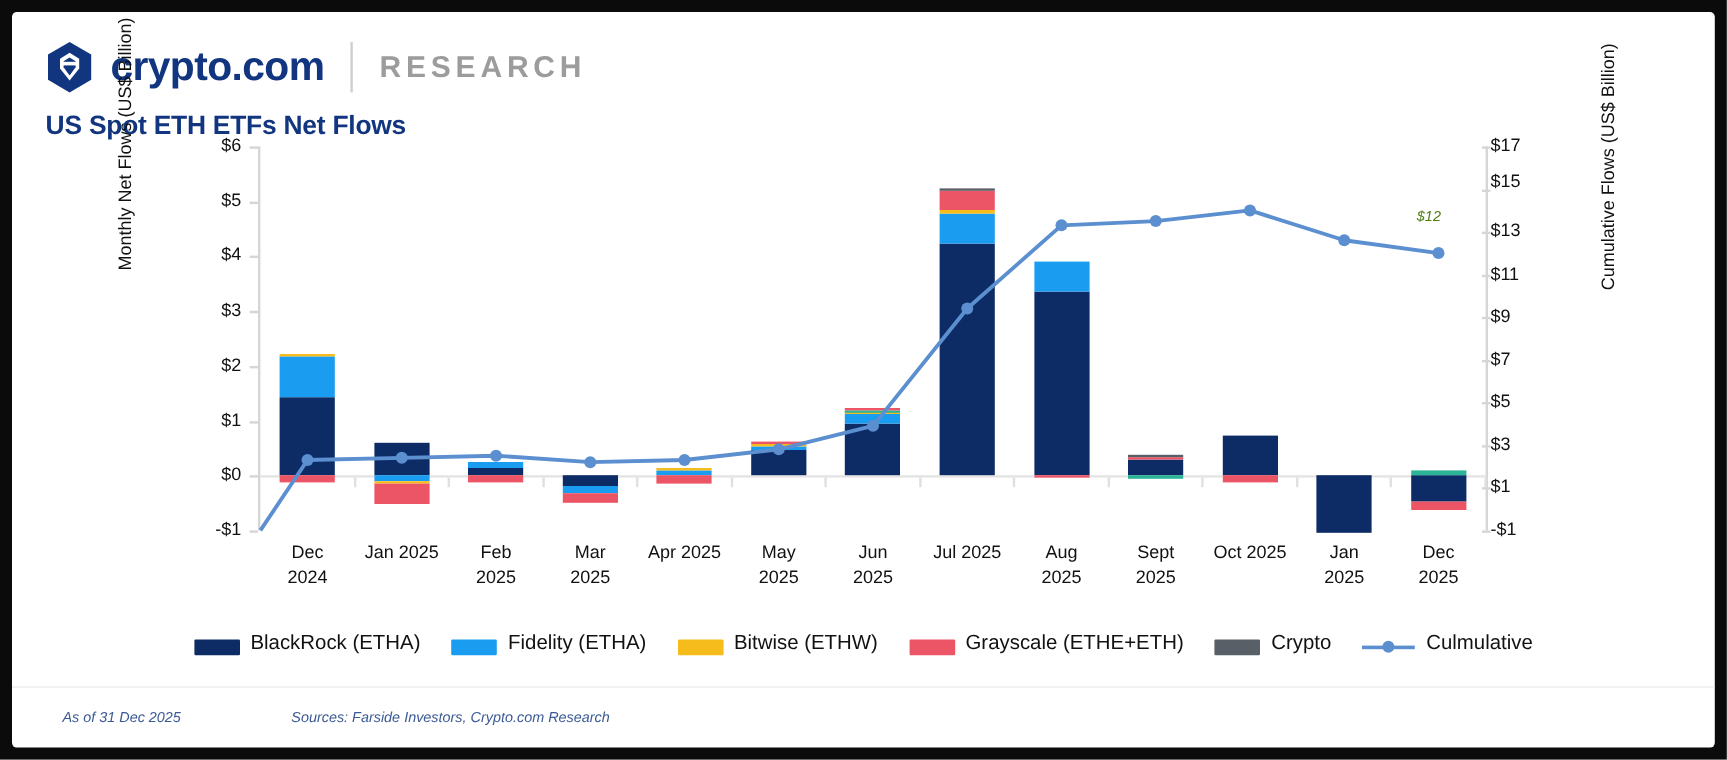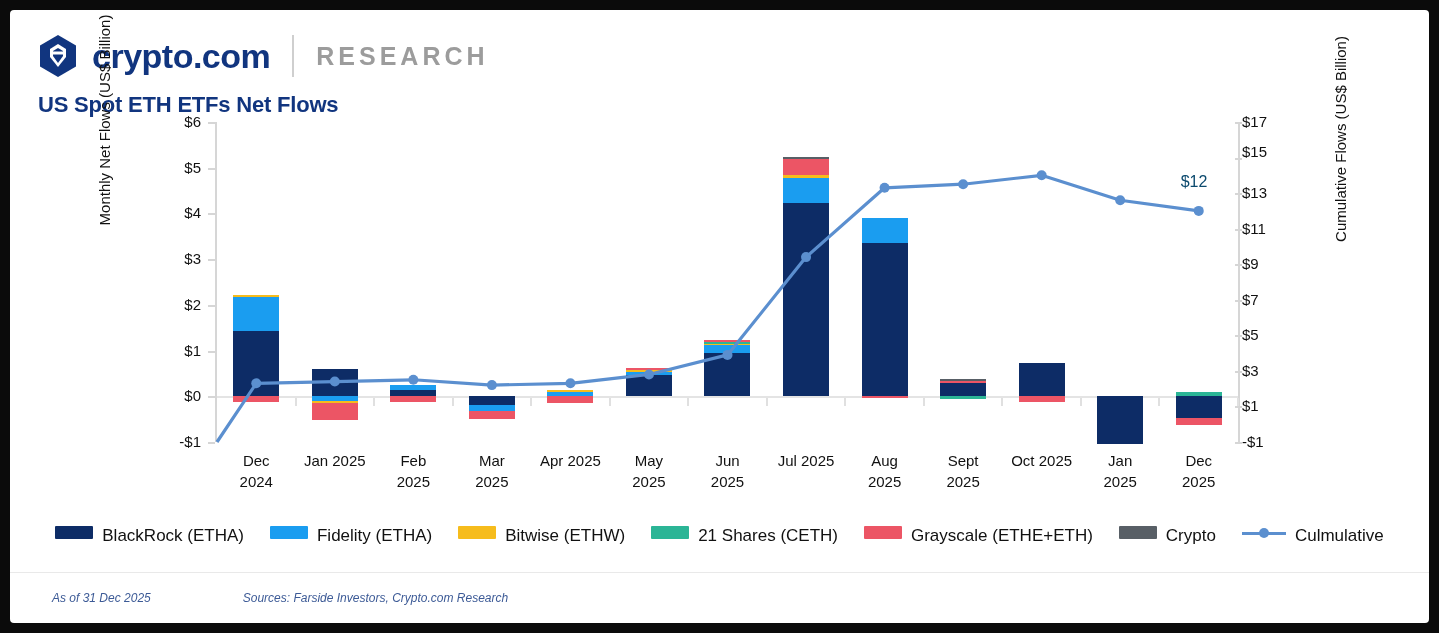--- a/index.html
+++ b/index.html
@@ -52,25 +52,25 @@
 
   .panel{position:absolute;left:207px;top:0;width:1021px;height:320px;}
   .zeroline{position:absolute;left:0;width:100%;height:2px;background:#e4e4e4;}
 
   .bargroup{position:absolute;top:0;height:320px;}
   .bar-seg{position:absolute;left:50%;transform:translateX(-50%);}
 
   .xcat{position:absolute;top:328px;height:60px;text-align:center;font-size:15px;color:#111;line-height:21px;}
 
   .line-svg{position:absolute;left:207px;top:0;width:1021px;height:320px;overflow:visible;}
-  .dlabel{position:absolute;font-size:16px;color:#0c4a6e;}
+  .dlabel{position:absolute;font-size:12px;color:#4d7c0f;font-style:italic;}
 
   
   .legend{position:absolute;left:0;top:516px;width:1419px;display:flex;align-items:center;justify-content:center;gap:26px;}
-  .legend-item{display:flex;align-items:flex-start;gap:9px;}
+  .legend-item{display:flex;align-items:flex-end;gap:9px;}
   .swatch{width:38px;height:13px;border-radius:1px;flex:none;}
   .legend-text{font-size:17px;color:#111;white-space:nowrap;}
   .lineswatch{position:relative;width:44px;height:14px;flex:none;}
   .lineswatch i{position:absolute;left:0;top:6px;width:44px;height:3px;background:#5b8fcf;display:block;}
   .lineswatch b{position:absolute;left:17px;top:2px;width:10px;height:10px;border-radius:50%;background:#5b8fcf;display:block;}
 
   
   .footrule{position:absolute;left:0;top:562px;width:1419px;height:1px;background:#e9e9e9;}
   .footer{position:absolute;left:42px;top:581px;display:flex;gap:92px;}
   .foot-text{font-size:12px;color:#3c5a96;font-style:italic;}
@@ -307,24 +307,20 @@
       </div>
       <div class="legend-item">
         <span class="swatch" style="background: rgb(26, 157, 240);"></span>
         <span class="legend-text">Fidelity (ETHA)</span>
       </div>
       <div class="legend-item">
         <span class="swatch" style="background: rgb(246, 188, 28);"></span>
         <span class="legend-text">Bitwise (ETHW)</span>
       </div>
       <div class="legend-item">
-        <span class="swatch" style="background: rgb(43, 181, 150);"></span>
-        <span class="legend-text">21 Shares (CETH)</span>
-      </div>
-      <div class="legend-item">
         <span class="swatch" style="background: rgb(236, 85, 101);"></span>
         <span class="legend-text">Grayscale (ETHE+ETH)</span>
       </div>
       <div class="legend-item">
         <span class="swatch" style="background: rgb(88, 95, 102);"></span>
         <span class="legend-text">Crypto</span>
       </div>
       <div class="legend-item">
         <span class="lineswatch">
           <i style="background: rgb(91, 143, 207);"></i>

